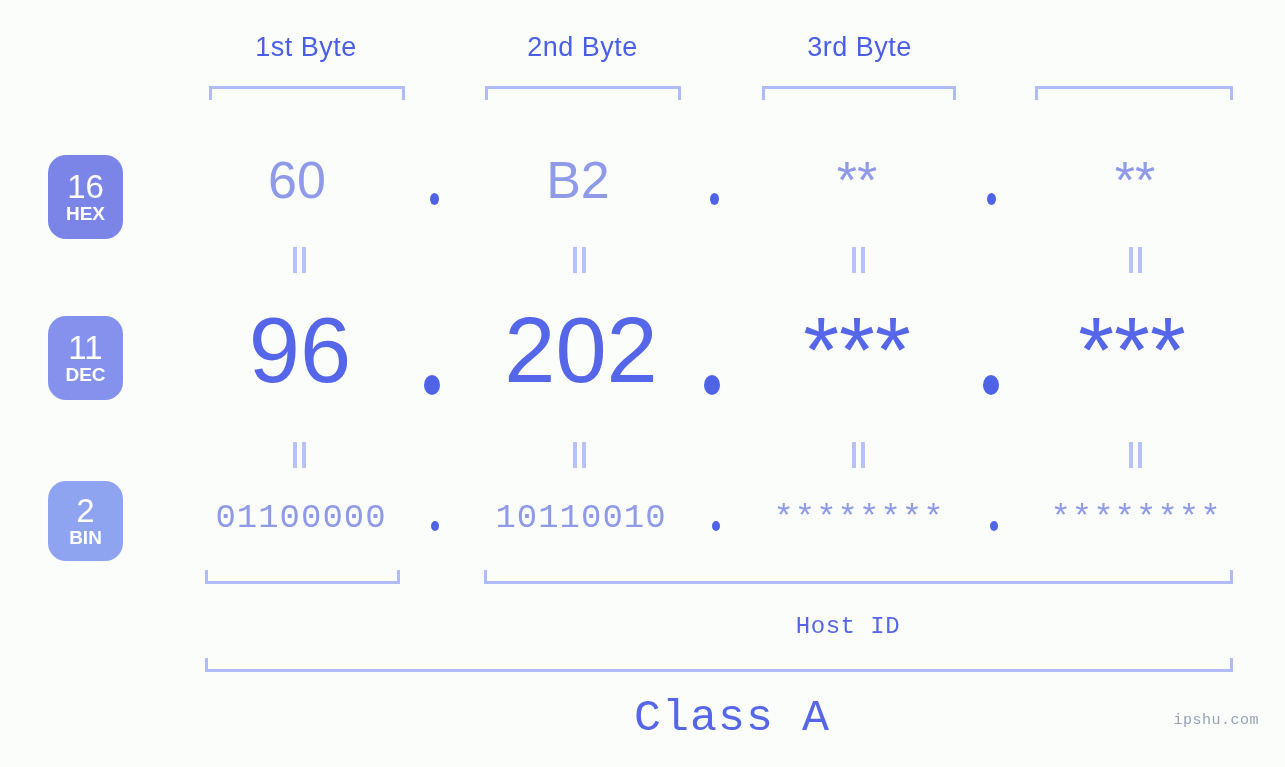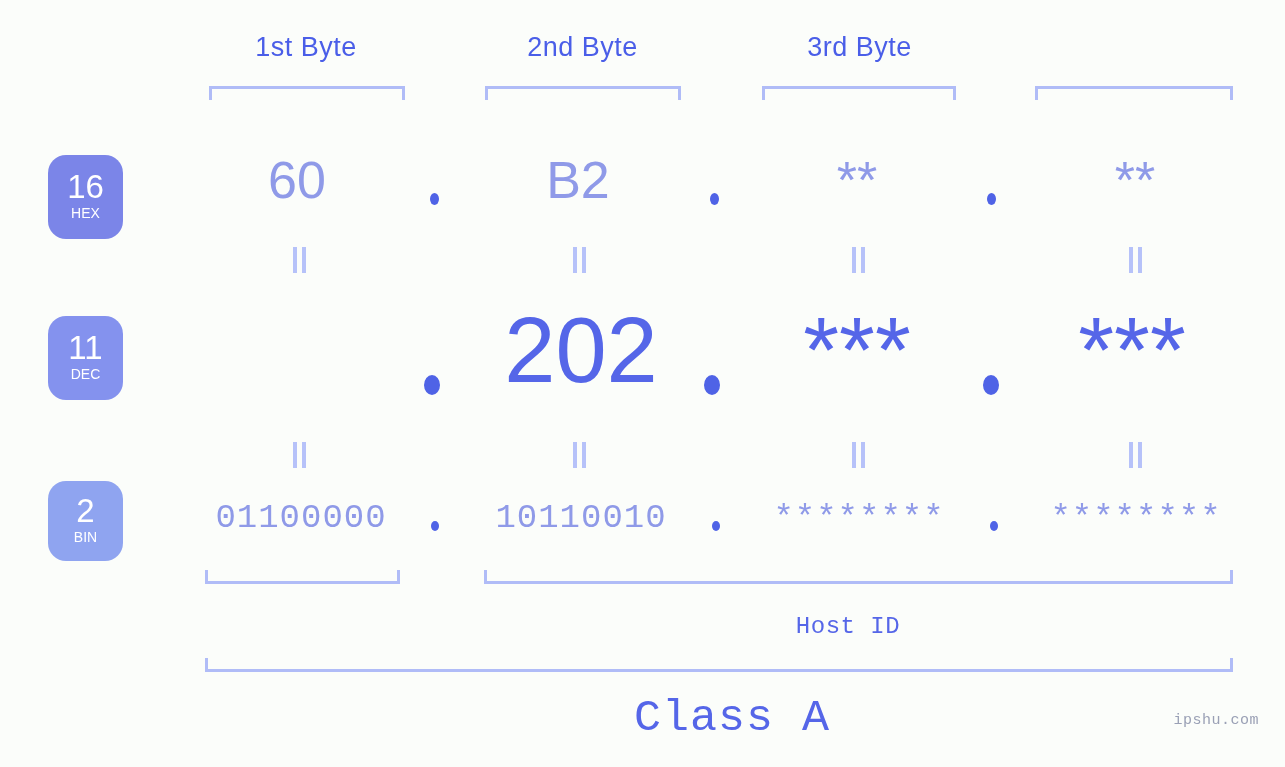--- a/index.html
+++ b/index.html
@@ -65,23 +65,23 @@
     align-items: center;
     justify-content: center;
     box-sizing: border-box;
   }
   .badge .num {
     font-size: 33px;
     line-height: 33px;
     font-weight: 400;
   }
   .badge .nm {
-    font-size: 14px;
+    font-size: 19px;
     line-height: 21px;
-    font-weight: 400;
+    font-weight: 700;
   }
 
   #badge-hex { top: 155px; height: 84px; background: #7b85e8; }
   #badge-dec { top: 316px; height: 84px; background: #8492ee; }
   #badge-bin { top: 481px; height: 80px; background: #8fa4f0; }
 
   
   .hex-val {
     position: absolute;
     top: 155px;
@@ -236,20 +236,21 @@
   </div>
   <div class="eqbars" style="left:850px; top:247px;">
     <i></i>
       <i></i>
   </div>
   <div class="eqbars" style="left:1127px; top:247px;">
     <i></i>
       <i></i>
   </div>
 
+  <div class="dec-val" style="left:200px; width:200px;">96</div>
   <div class="dec-dot" style="left:424px;"></div>
   <div class="dec-val" style="left:481px; width:200px;">202</div>
   <div class="dec-dot" style="left:704px;"></div>
   <div class="dec-val" style="left:757px; width:200px;">***</div>
   <div class="dec-dot" style="left:983px;"></div>
   <div class="dec-val" style="left:1032px; width:200px;">***</div>
 
   <div class="eqbars" style="left:291px; top:442px;">
     <i></i>
       <i></i>

